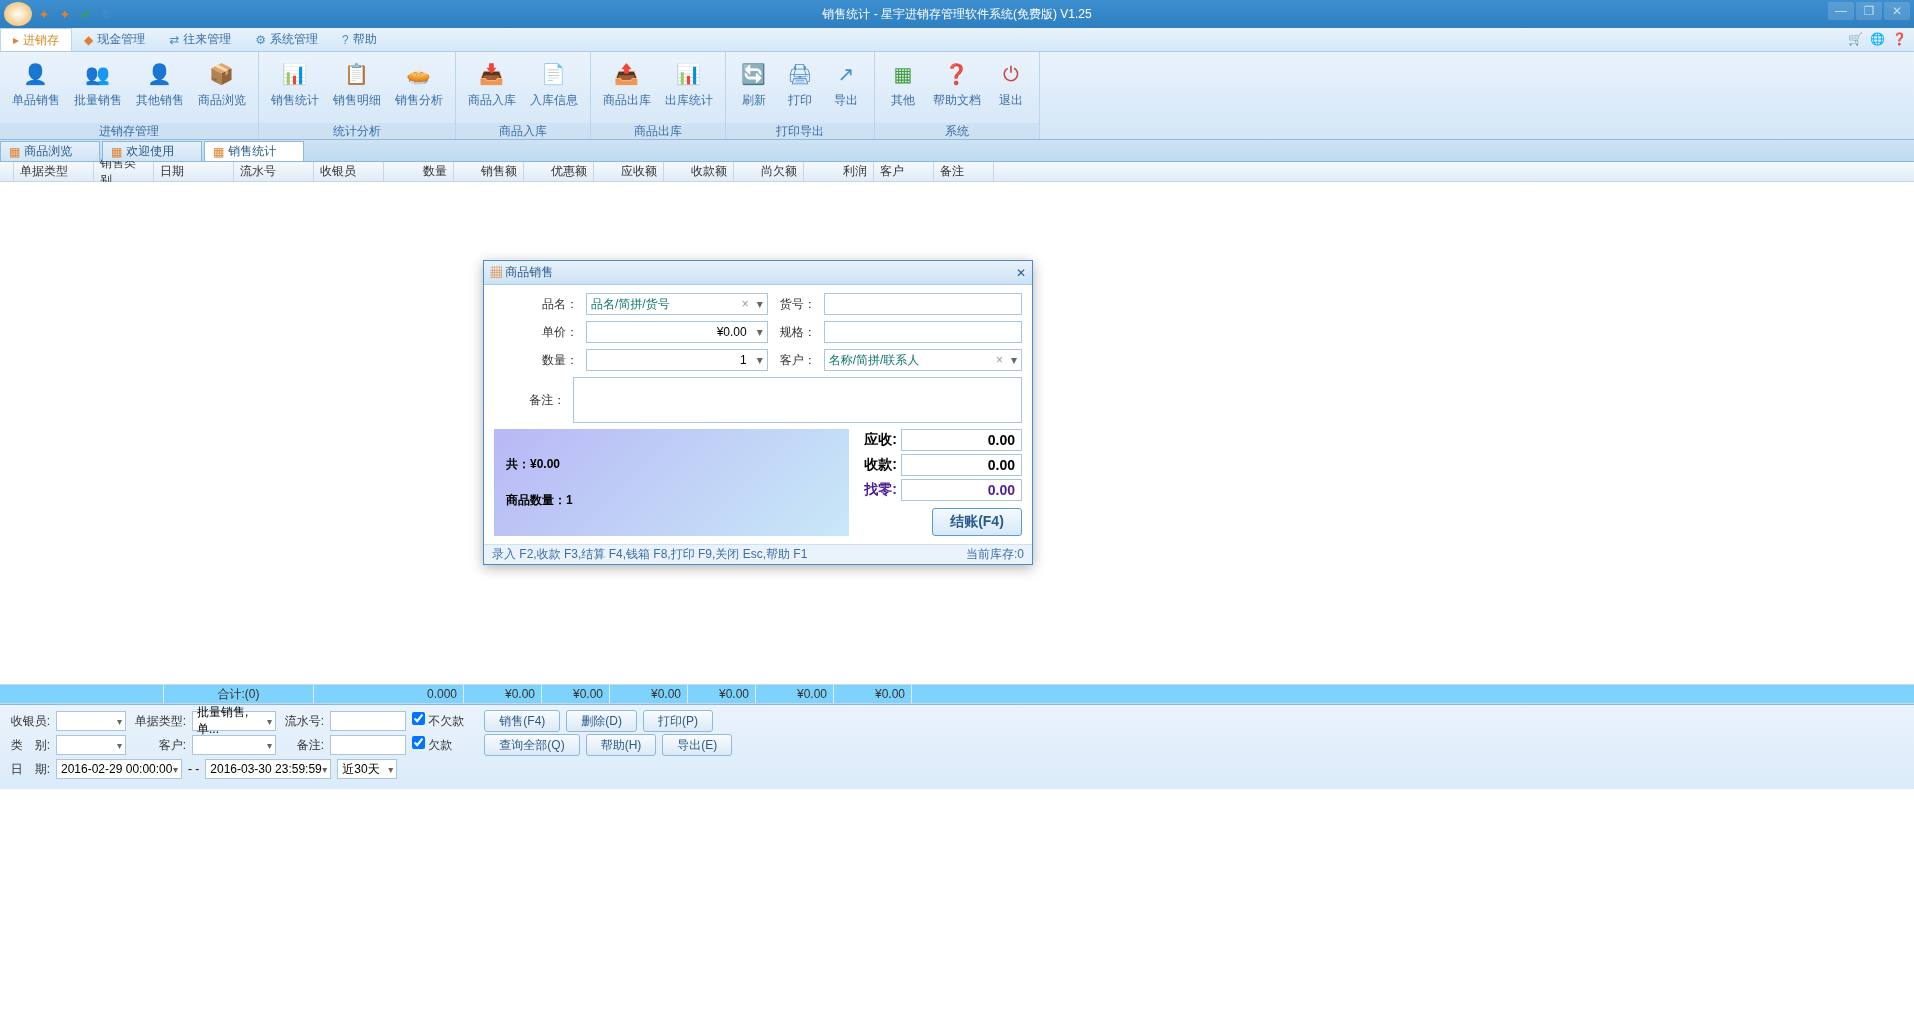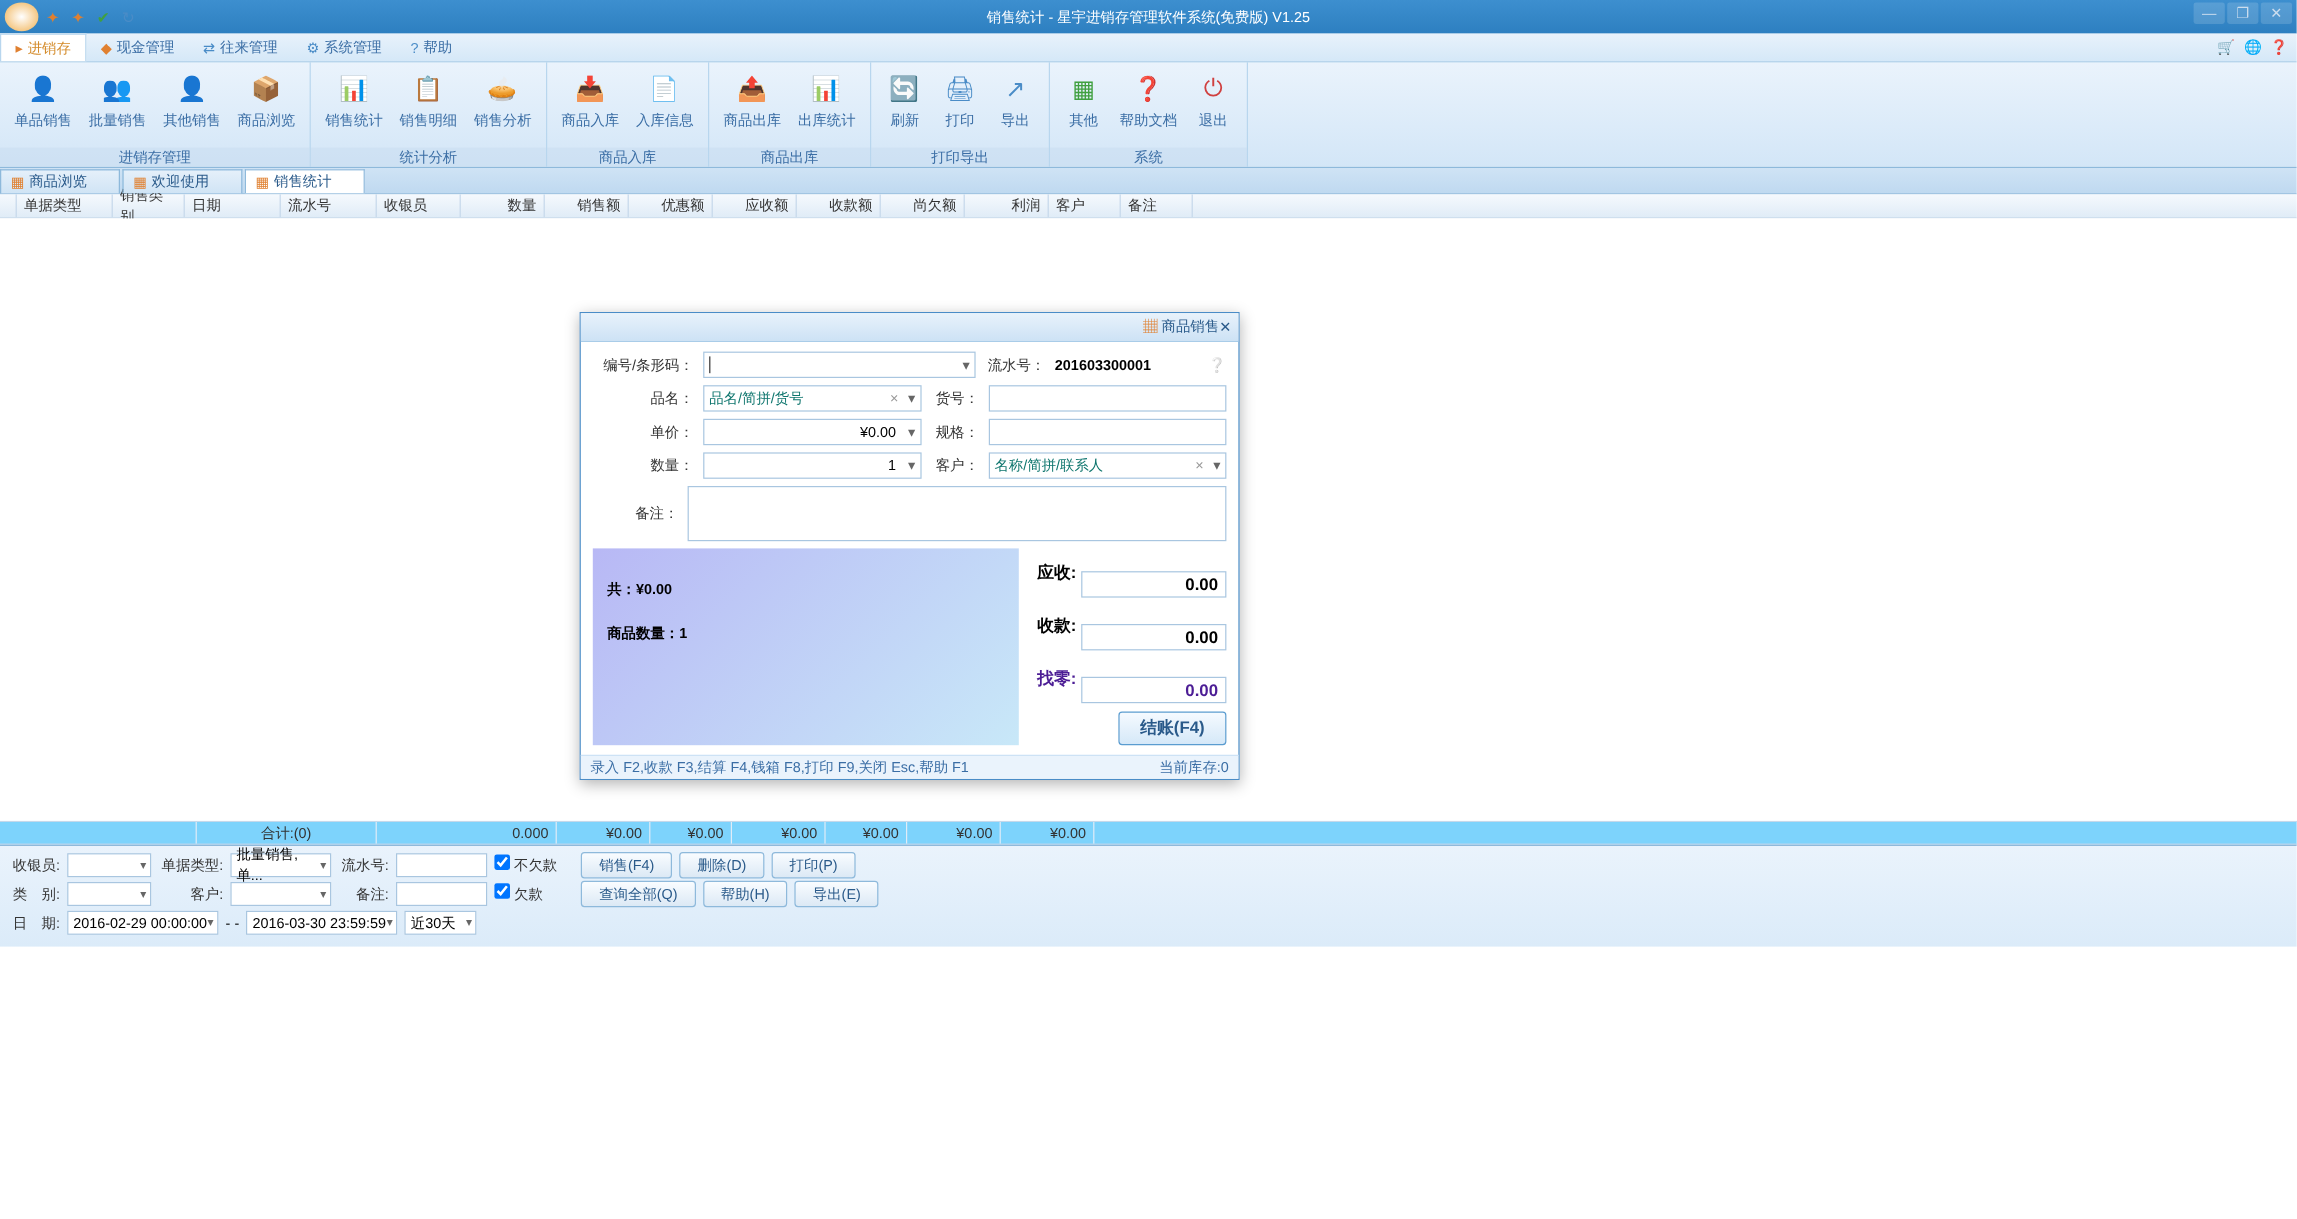--- a/index.html
+++ b/index.html
@@ -48,40 +48,40 @@
 .query-title { color: #3b6ea5; margin-bottom: 6px; }
 .query-row { display: flex; align-items: center; gap: 6px; height: 24px; }
 .query-row label { color: #333; text-align: right; }
 .query-row input[type=text], .query-row .combo { height: 20px; border: 1px solid #a9c6e0; background: #fff; padding: 0 4px; }
 .query-row .combo { display: inline-flex; align-items: center; position: relative; }
 .query-row .combo::after { content: "▾"; position: absolute; right: 3px; color: #666; font-size: 10px; }
 .query-btn { height: 22px; padding: 0 14px; background: linear-gradient(#f9fcff, #dce9f5); border: 1px solid #8eb9db; border-radius: 3px; cursor: pointer; color: #2a5a8a; }
 
 
 .dialog { position: absolute; left: 483px; top: 260px; width: 550px; background: #fff; border: 1px solid #4a8cc7; box-shadow: 0 3px 12px rgba(0,0,0,0.3); }
-.dialog-title { height: 24px; background: linear-gradient(#e8f2fb, #cde2f5); display: flex; align-items: center; justify-content: flex-end; padding: 0 6px; color: #2a5a8a; border-bottom: 1px solid #a9cce8; }
+.dialog-title { height: 24px; background: linear-gradient(#e8f2fb, #cde2f5); display: flex; align-items: center; justify-content: space-between; padding: 0 6px; color: #2a5a8a; border-bottom: 1px solid #a9cce8; }
 .dialog-body { padding: 8px 10px; }
 .dlg-row { display: flex; align-items: center; gap: 8px; margin-bottom: 6px; }
 .dlg-row label { width: 84px; text-align: right; color: #333; }
 .dlg-row .fld { flex: 1; height: 22px; border: 1px solid #a9c6e0; background: #fff; padding: 0 4px; display: flex; align-items: center; position: relative; }
 .dlg-row .fld.combo::after { content: "▾"; position: absolute; right: 4px; color: #666; }
 .dlg-row .fld .placeholder { color: #0f766e; }
 .dlg-row .val { text-align: right; flex: 1; padding-right: 16px; }
 .dlg-row .seriallbl { width: 50px; text-align: right; }
 .dlg-row .serialval { width: 120px; font-weight: bold; }
 .dialog textarea { width: 100%; height: 46px; border: 1px solid #a9c6e0; resize: none; }
 
 .total-panel { display: flex; gap: 8px; margin-top: 4px; }
 .total-left { flex: 1; background: linear-gradient(135deg, #b8b8f5, #c8e8f8); padding: 8px 12px; }
 .total-left .big { font-size: 34px; font-weight: bold; color: #000; }
 .total-left .qty { font-size: 22px; font-weight: bold; color: #000; margin-top: 8px; }
 .total-right { width: 165px; display: flex; flex-direction: column; gap: 3px; }
 .total-right .amt-row { display: flex; align-items: center; gap: 4px; }
 .total-right .amt-row label { width: 40px; text-align: right; font-size: 14px; font-weight: bold; }
-.total-right .amt-row .amt { flex: 1; height: 22px; border: 1px solid #a9c6e0; text-align: right; padding: 0 6px; font-size: 14px; font-weight: bold; display: flex; align-items: center; justify-content: flex-end; margin-top: 19px; }
+.total-right .amt-row .amt { flex: 1; height: 22px; border: 1px solid #a9c6e0; text-align: right; padding: 0 6px; font-size: 14px; font-weight: bold; display: flex; align-items: center; justify-content: flex-end; }
 .total-right .red label, .total-right .red .amt { color: #4c1d95; }
 .checkout-btn { height: 28px; background: linear-gradient(#f5faff, #d5e8f8); border: 1px solid #5a9cd0; border-radius: 3px; font-size: 14px; font-weight: bold; color: #2a5a8a; cursor: pointer; align-self: flex-end; width: 90px; margin-top: 4px; }
 
 .dialog-foot { height: 20px; background: #eaf3fc; border-top: 1px solid #cde2f5; display: flex; align-items: center; justify-content: space-between; padding: 0 8px; color: #3b6ea5; }
 
 .icn-orange{color:#e08030}.icn-blue{color:#4a8cc7}.icn-red{color:#d04040}.icn-green{color:#40a040}
 </style>
 </head>
 <body>
 
@@ -267,29 +267,20 @@
   </div>
 
 <div class="grid-body">
 
   <div class="dialog" style="top:78px">
     <div class="dialog-title">
       <span><span style="color:#e08030">▦</span> <span>商品销售</span></span>
       <span style="cursor:pointer;color:#2a5a8a">✕</span>
     </div>
     <div class="dialog-body">
-      <div class="dlg-row">
-        <label>编号/条形码：</label>
-        <div class="fld combo" style="flex:1.2">
-            <span style="border-left:1px solid #333;height:14px"></span>
-          </div>
-        <label class="seriallbl">流水号：</label>
-        <span class="serialval">201603300001</span>
-        <span class="icn-blue">❔</span>
-      </div>
       <div style="display:flex;gap:8px">
         <div style="flex:1">
           <div class="dlg-row">
               <label>品名：</label>
               <div class="fld combo">
                 <span class="placeholder">品名/简拼/货号</span>
                 <span style="position:absolute;right:18px;color:#999">×</span>
               </div>
             </div>
           <div class="dlg-row">

